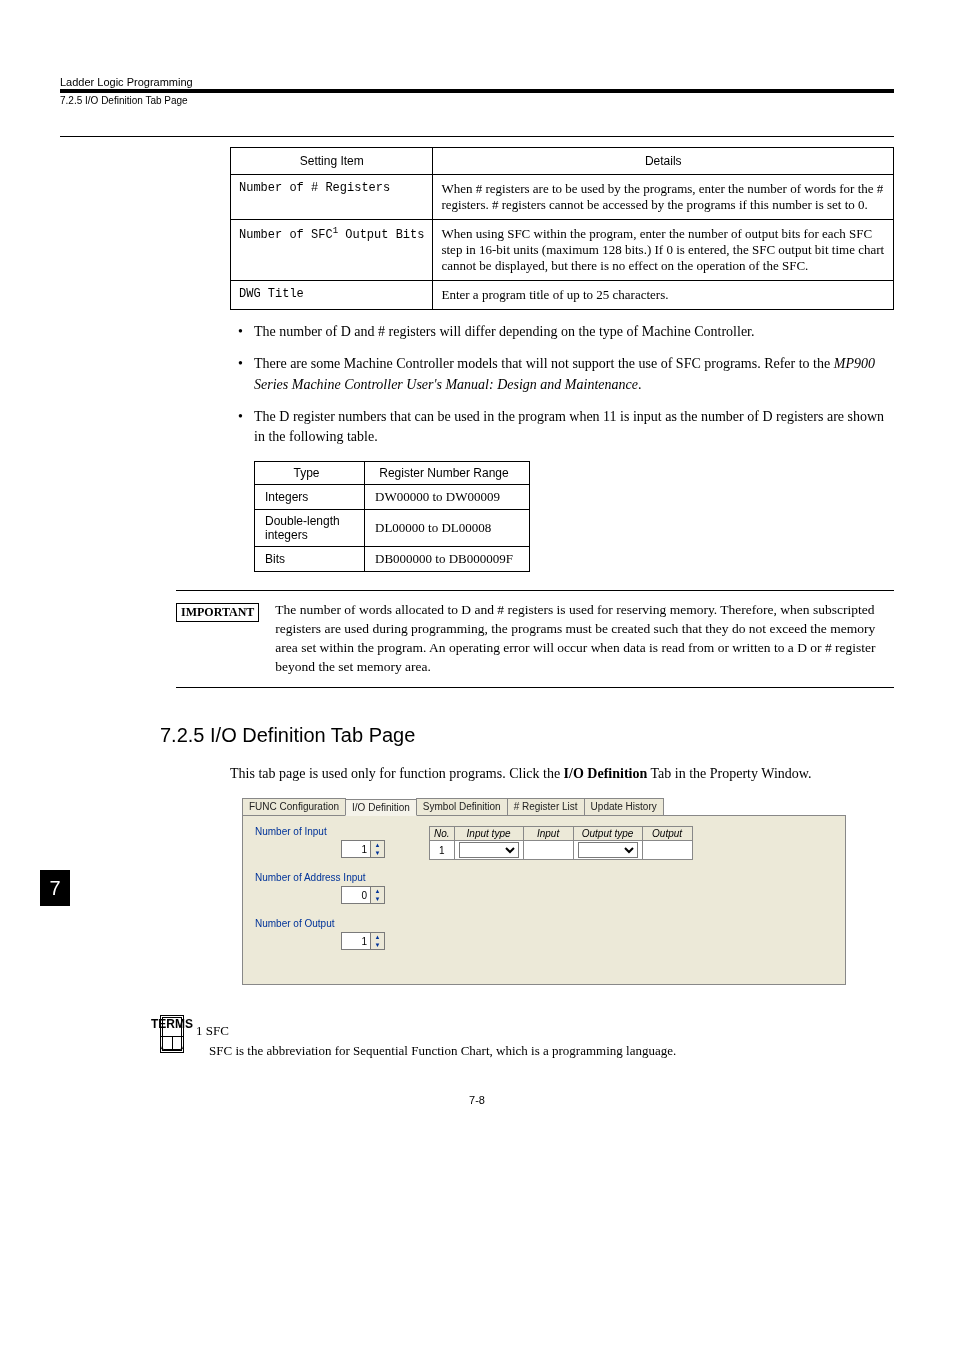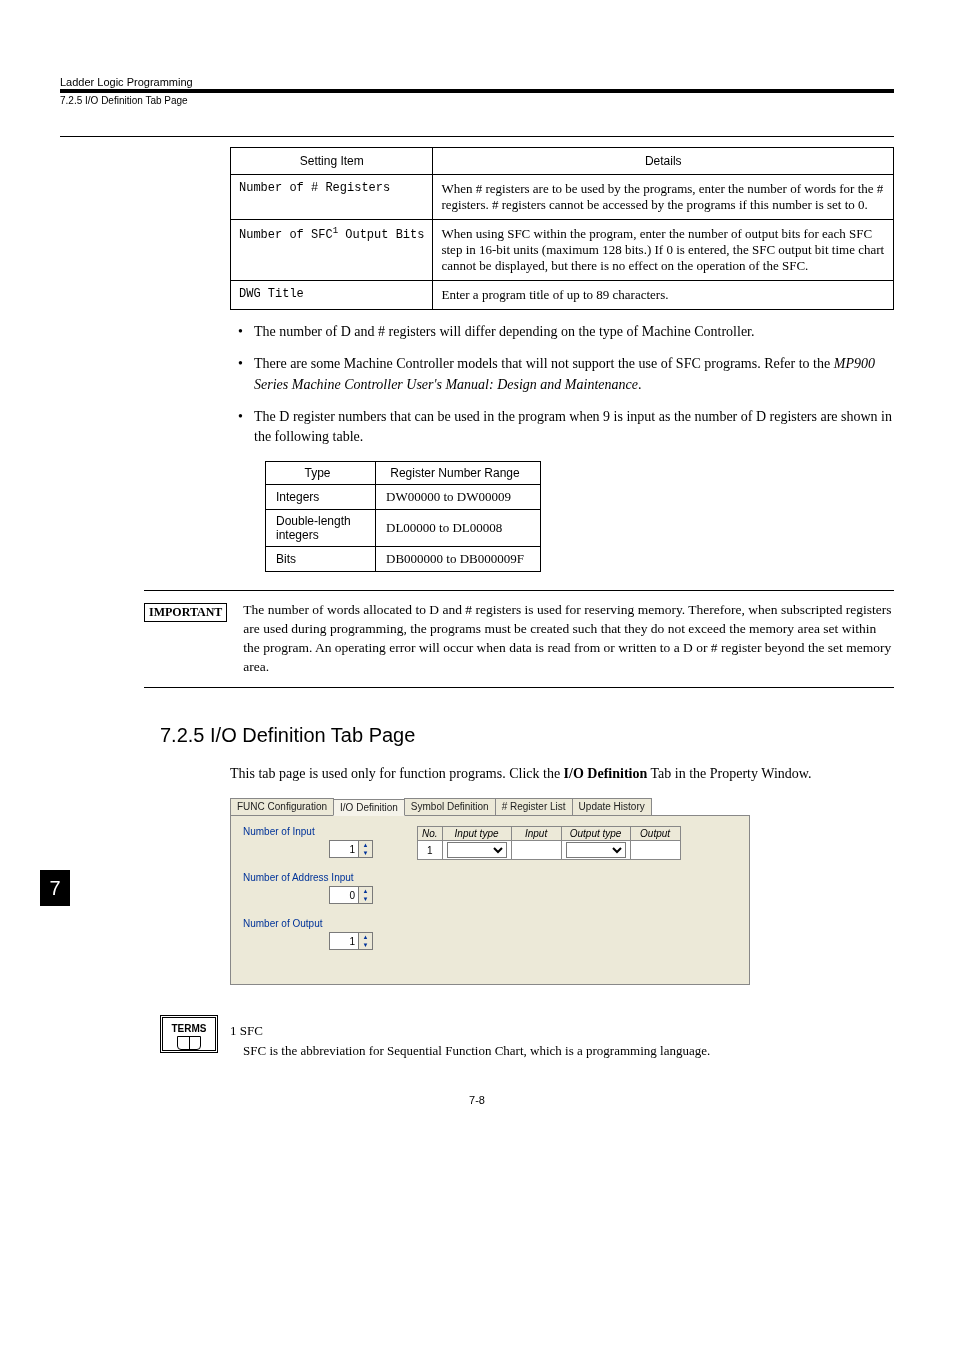--- a/index.html
+++ b/index.html
@@ -17,49 +17,49 @@
   .content { margin-left: 170px; }
   table.setting { border-collapse: collapse; width: 100%; margin-bottom: 12px; }
   table.setting th, table.setting td { border: 1px solid #000; padding: 6px 8px; text-align: left; vertical-align: top; font-size: 13px;}
   table.setting th { font-family: Arial, Helvetica, sans-serif; font-weight: normal; text-align: center; font-size: 12px;}
   table.setting td.label { font-family: Liberation Mono, monospace; font-size: 12px; white-space: nowrap; width: 160px;}
   sup { font-size: 9px; }
   ul.bullets { list-style: none; padding-left: 14px; margin: 8px 0 14px 0;}
   ul.bullets > li { position: relative; padding-left: 10px; margin-bottom: 10px; font-size: 14px; line-height: 1.45; margin-top: 12px;}
   ul.bullets > li::before { content: "•"; position: absolute; left: -6px; top: 0;}
   .italic { font-style: italic; }
-  table.regrange { border-collapse: collapse; margin: 8px 0 18px 35px; }
+  table.regrange { border-collapse: collapse; margin: 8px 0 18px 24px; }
   table.regrange th, table.regrange td { border: 1px solid #000; padding: 4px 16px 4px 10px; font-size: 13px; text-align: left;}
   table.regrange th { font-family: Arial, Helvetica, sans-serif; font-weight: normal; text-align: center; font-size: 12px;}
   table.regrange td.tlabel { font-family: Arial, Helvetica, sans-serif; font-size: 12px;}
   .important-block { border-top: 1px solid #000; border-bottom: 1px solid #000; padding: 10px 0; margin: 10px 0 36px 0; display:flex; gap:16px; align-items:flex-start;}
   .important-tag { border: 1px solid #000; font-family: "Times New Roman", serif; font-weight: bold; font-size: 12px; padding: 1px 4px; white-space: nowrap; margin-top:2px;}
   .important-text { font-size: 13.5px; line-height: 1.4;}
   .side-tab { position:absolute; left:40px; top:870px; width:30px; height:36px; background:#000; color:#fff; font-family: Arial, sans-serif; font-size:20px; display:flex; align-items:center; justify-content:center;}
   .sec-heading { font-family: Arial, Helvetica, sans-serif; font-size: 20px; margin: 0 0 16px 0; font-weight: normal;}
   .sec-text { font-size: 14px; line-height: 1.5; margin-bottom: 14px;}
   .bold { font-weight: bold; }
-  .func-panel { border:0; margin-left:0; width:520px;}
+  .func-panel { border:0; margin-left:12px; width:604px;}
   .tabs-row { display:flex; font-family: Arial, sans-serif; font-size:10px; }
   .tab { border:1px solid #888; border-bottom:none; padding:2px 6px; background:#ece9d8; margin-right:-1px; color:#222;}
   .tab.active { background:#f5f3ea; position:relative; top:1px; border-bottom:1px solid #f5f3ea;}
   .panel-body { border:1px solid #888; padding:10px 12px 20px 12px; background:#ece9d8; display:flex; gap:14px;}
   .panel-left { font-family: Arial, sans-serif; font-size:10px; color:#003399; width:160px;}
   .field-row { margin-bottom: 14px; }
   .spinner { display:inline-flex; align-items:stretch; border:1px solid #7a7a7a; background:#fff; height:18px; margin-top:3px;}
   .spinner input { border:none; width:28px; font-size:10px; text-align:right; padding:0 3px; font-family: Arial, sans-serif;}
   .spinner .arrows { display:flex; flex-direction:column; width:14px; border-left:1px solid #7a7a7a;}
   .spinner .arrows div { flex:1; font-size:6px; text-align:center; background:#ece9d8; line-height:8px; cursor:pointer;}
   .mini-table { border-collapse: collapse; font-family: Arial, sans-serif; font-size:10px;}
   .mini-table th { border:1px solid #888; background:#ece9d8; padding:1px 4px; font-weight:normal;font-style:italic;}
   .mini-table td { border:1px solid #888; background:#fff; padding:1px 4px; height:16px;}
   .mini-table td.no { text-align:center; width:22px;}
   .mini-table select { border:1px solid #7a7a7a; font-size:10px; width:60px; height:16px; background:#fff;}
   .terms-row { display:flex; gap:12px; align-items:flex-start; margin-top:30px;}
-  .terms-icon { width:58px; height:38px; border:3px double #000; display:flex; flex-direction:column; align-items:center; justify-content:flex-end; font-family: Arial, sans-serif; font-size:10px; font-weight:bold; line-height:1;}
+  .terms-icon { width:24px; height:38px; border:3px double #000; display:flex; flex-direction:column; align-items:center; justify-content:space-between; font-family: Arial, sans-serif; font-size:12px; font-weight:bold; line-height:1;}
   .book { width:24px; height:14px; border:1px solid #000; border-radius:0 0 4px 4px; position:relative; margin-top:2px;}
   .book::before { content:""; position:absolute; left:50%; top:-1px; bottom:-1px; border-left:1px solid #000;}
   .terms-text { font-size:13px; line-height:1.5; margin-top:6px;}
   .page-num { text-align:center; font-family: Arial, sans-serif; font-size:11px; margin-top:34px;}
   .header-top-row { border-bottom: 2px solid #000; padding-bottom:1px; }
 </style>
 </head>
 <body>
 
 <div class="header-line">Ladder Logic Programming</div>
@@ -77,29 +77,29 @@
     <tr>
       <td class="label">Number of # Registers</td>
       <td>When # registers are to be used by the programs, enter the number of words for the # registers. # registers cannot be accessed by the programs if this number is set to 0.</td>
     </tr>
     <tr>
       <td class="label"><span>Number of SFC</span><sup>1</sup><span> Output Bits</span></td>
       <td>When using SFC within the program, enter the number of output bits for each SFC step in 16-bit units (maximum 128 bits.) If 0 is entered, the SFC output bit time chart cannot be displayed, but there is no effect on the operation of the SFC.</td>
     </tr>
     <tr>
       <td class="label">DWG Title</td>
-      <td>Enter a program title of up to 89 characters.</td>
+      <td>Enter a program title of up to 25 characters.</td>
     </tr>
   </tbody>
     </table>
 
   <ul class="bullets">
     <li>The number of D and # registers will differ depending on the type of Machine Controller.</li>
     <li><span>There are some Machine Controller models that will not support the use of SFC programs. Refer to the </span><span class="italic">MP900 Series Machine Controller User's Manual: Design and Maintenance</span><span>.</span></li>
-    <li>The D register numbers that can be used in the program when 9 is input as the number of D registers are shown in the following table.</li>
+    <li>The D register numbers that can be used in the program when 11 is input as the number of D registers are shown in the following table.</li>
   </ul>
 
   <table class="regrange">
     <tbody>
         <tr>
       <th>Type</th>
       <th>Register Number Range</th>
     </tr>
     <tr>
           <td class="tlabel">Integers</td>
@@ -111,21 +111,21 @@
         </tr>
     <tr>
           <td class="tlabel">Bits</td>
           <td>DB000000 to DB000009F</td>
         </tr>
   </tbody>
     </table>
 
 </div>
 
-<div style="margin-left:84px;">
+<div style="margin-left:116px;">
   <div class="important-block">
     <div class="important-tag">IMPORTANT</div>
     <div class="important-text">The number of words allocated to D and # registers is used for reserving memory. Therefore, when subscripted registers are used during programming, the programs must be created such that they do not exceed the memory area set within the program. An operating error will occur when data is read from or written to a D or # register beyond the set memory area.</div>
   </div>
 </div>
 
 <div class="side-tab">7</div>
 
 <div style="margin-left:100px;">
   <h3 class="sec-heading">7.2.5  I/O Definition Tab Page</h3>

